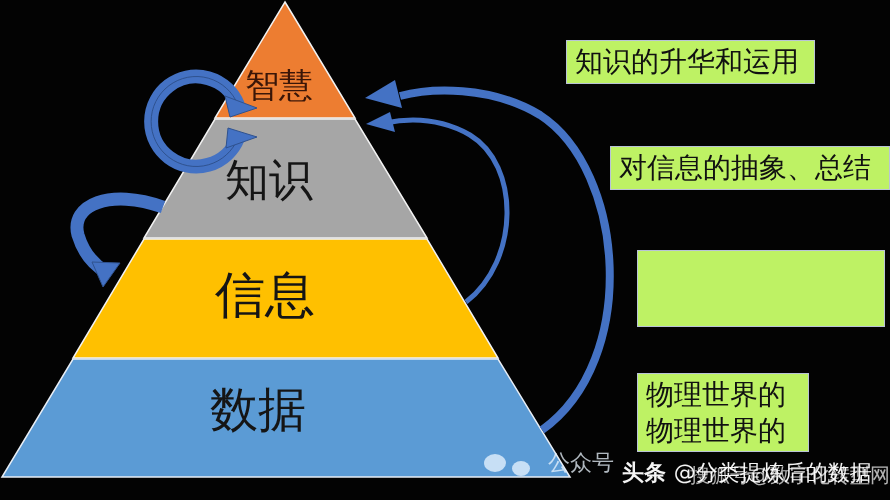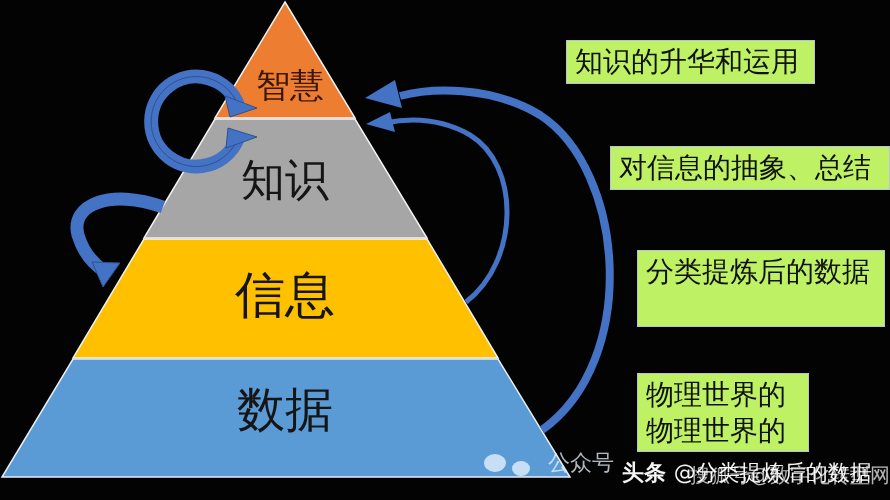--- a/index.html
+++ b/index.html
@@ -6,21 +6,21 @@
   body {
     width: 890px; height: 500px; overflow: hidden;
     background: #030303;
     position: relative;
     font-family: "DejaVu Sans", "Liberation Sans", sans-serif;
   }
   #stage { position: absolute; left: 0; top: 0; width: 890px; height: 500px; }
   .layer-label {
     position: absolute;
     color: #151515;
-    text-align: center;
+    text-align: left;
     white-space: nowrap;
     font-family: "DejaVu Sans", sans-serif;
     line-height: 1;
   }
   .note-box {
     position: absolute;
     background: #bef264;
     border: 1px solid #b9c3d6;
     color: #111;
     font-family: "DejaVu Sans", sans-serif;
@@ -95,21 +95,20 @@
 <div class="layer-label" style="left:215px; top:270px; width:140px; font-size:50px;">信息</div>
 <div class="layer-label" style="left:210px; top:385px; width:150px; font-size:48px;">数据</div>
 
 <div class="note-box" style="left:566px; top:40px; width:249px; height:44px;">
   <span>知识的升华和运用</span>
 </div>
 <div class="note-box" style="left:610px; top:146px; width:280px; height:44px;">
   <span>对信息的抽象、总结</span>
 </div>
 <div class="note-box" style="left:637px; top:250px; width:248px; height:77px; line-height:35px; padding-top:3px;">
-  <div>分类提炼后的数据</div>
 </div>
 <div class="note-box" style="left:637px; top:373px; width:172px; height:79px; line-height:36px; padding-top:3px;">
   <div>物理世界的</div>
   <div>物理世界的</div>
 </div>
 
 <div class="wm-wechat">
   <span class="wm-bubble"></span>
   <span class="wm-bubble b2"></span>
   <span>公众号</span>

